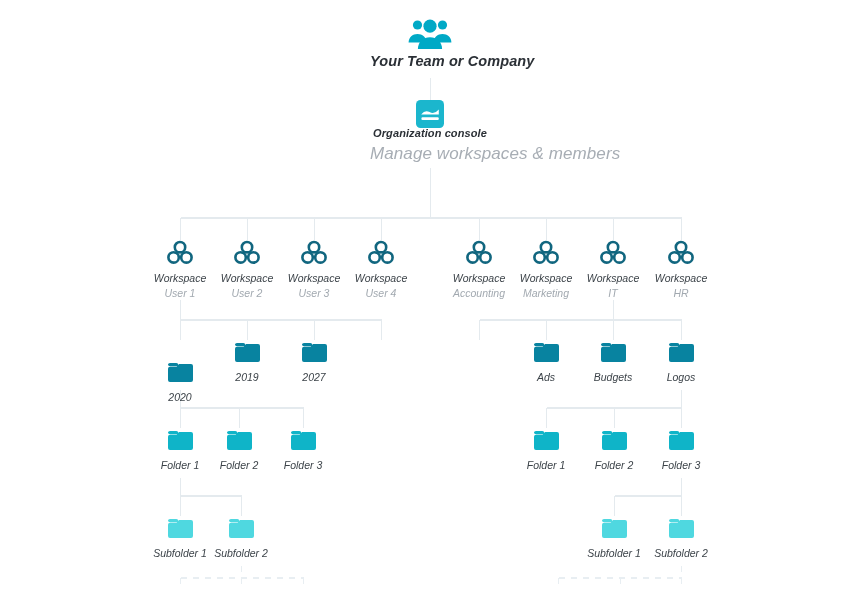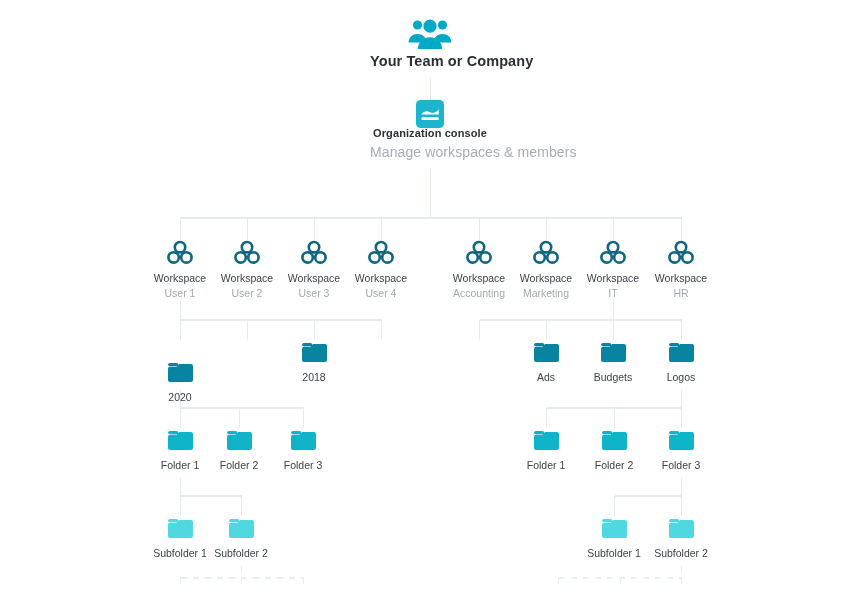--- a/index.html
+++ b/index.html
@@ -10,20 +10,21 @@
   body {
     font-family: "Liberation Sans", sans-serif;
     -webkit-font-smoothing: antialiased;
   }
   #stage {
     position: relative;
     width: 860px;
     height: 584px;
     background: #ffffff;
     overflow: hidden;
+    font-style: italic;
   }
   #wires {
     position: absolute;
     left: 0;
     top: 0;
     width: 860px;
     height: 616px;
     pointer-events: none;
   }
 
@@ -50,21 +51,21 @@
     white-space: nowrap;
   }
   .console-title {
     font-size: 11px;
     font-weight: bold;
     color: #2b3036;
     letter-spacing: .1px;
     white-space: nowrap;
   }
   .console-sub {
-    font-size: 14px;
+    font-size: 17px;
     color: #a7adb4;
     margin-top: 6px;
     white-space: nowrap;
     letter-spacing: .1px;
   }
 
   
   .ws-l1 {
     font-size: 10.5px;
     color: #3c4349;
@@ -294,28 +295,37 @@
 
   <div class="node" style="left:180px; top:360px;">
     <span class="ico">
       <svg width="27" height="24" viewBox="0 0 27 24">
           <path d="M1 5.1a2 2 0 0 1 2-2h6.3a2 2 0 0 1 2 2v1.1H3a2 2 0 0 1-2-2z" fill="#0883a0"></path>
           <path d="M1 8.7a2 2 0 0 1 2-2h6.6l2.4-2.6H24a2 2 0 0 1 2 2v13.8a2 2 0 0 1-2 2H3a2 2 0 0 1-2-2z" fill="#0883a0"></path>
         </svg>
     </span>
     <div class="fd-label">2020</div>
   </div>
+  <div class="node" style="left:247px; top:340px;">
+    <span class="ico">
+      <svg width="27" height="24" viewBox="0 0 27 24">
+          <path d="M1 5.1a2 2 0 0 1 2-2h6.3a2 2 0 0 1 2 2v1.1H3a2 2 0 0 1-2-2z" fill="#0883a0"></path>
+          <path d="M1 8.7a2 2 0 0 1 2-2h6.6l2.4-2.6H24a2 2 0 0 1 2 2v13.8a2 2 0 0 1-2 2H3a2 2 0 0 1-2-2z" fill="#0883a0"></path>
+        </svg>
+    </span>
+    <div class="fd-label">2019</div>
+  </div>
   <div class="node" style="left:314px; top:340px;">
     <span class="ico">
       <svg width="27" height="24" viewBox="0 0 27 24">
           <path d="M1 5.1a2 2 0 0 1 2-2h6.3a2 2 0 0 1 2 2v1.1H3a2 2 0 0 1-2-2z" fill="#0883a0"></path>
           <path d="M1 8.7a2 2 0 0 1 2-2h6.6l2.4-2.6H24a2 2 0 0 1 2 2v13.8a2 2 0 0 1-2 2H3a2 2 0 0 1-2-2z" fill="#0883a0"></path>
         </svg>
     </span>
-    <div class="fd-label">2018</div>
+    <div class="fd-label">2027</div>
   </div>
   <div class="node" style="left:546px; top:340px;">
     <span class="ico">
       <svg width="27" height="24" viewBox="0 0 27 24">
           <path d="M1 5.1a2 2 0 0 1 2-2h6.3a2 2 0 0 1 2 2v1.1H3a2 2 0 0 1-2-2z" fill="#0883a0"></path>
           <path d="M1 8.7a2 2 0 0 1 2-2h6.6l2.4-2.6H24a2 2 0 0 1 2 2v13.8a2 2 0 0 1-2 2H3a2 2 0 0 1-2-2z" fill="#0883a0"></path>
         </svg>
     </span>
     <div class="fd-label">Ads</div>
   </div>

